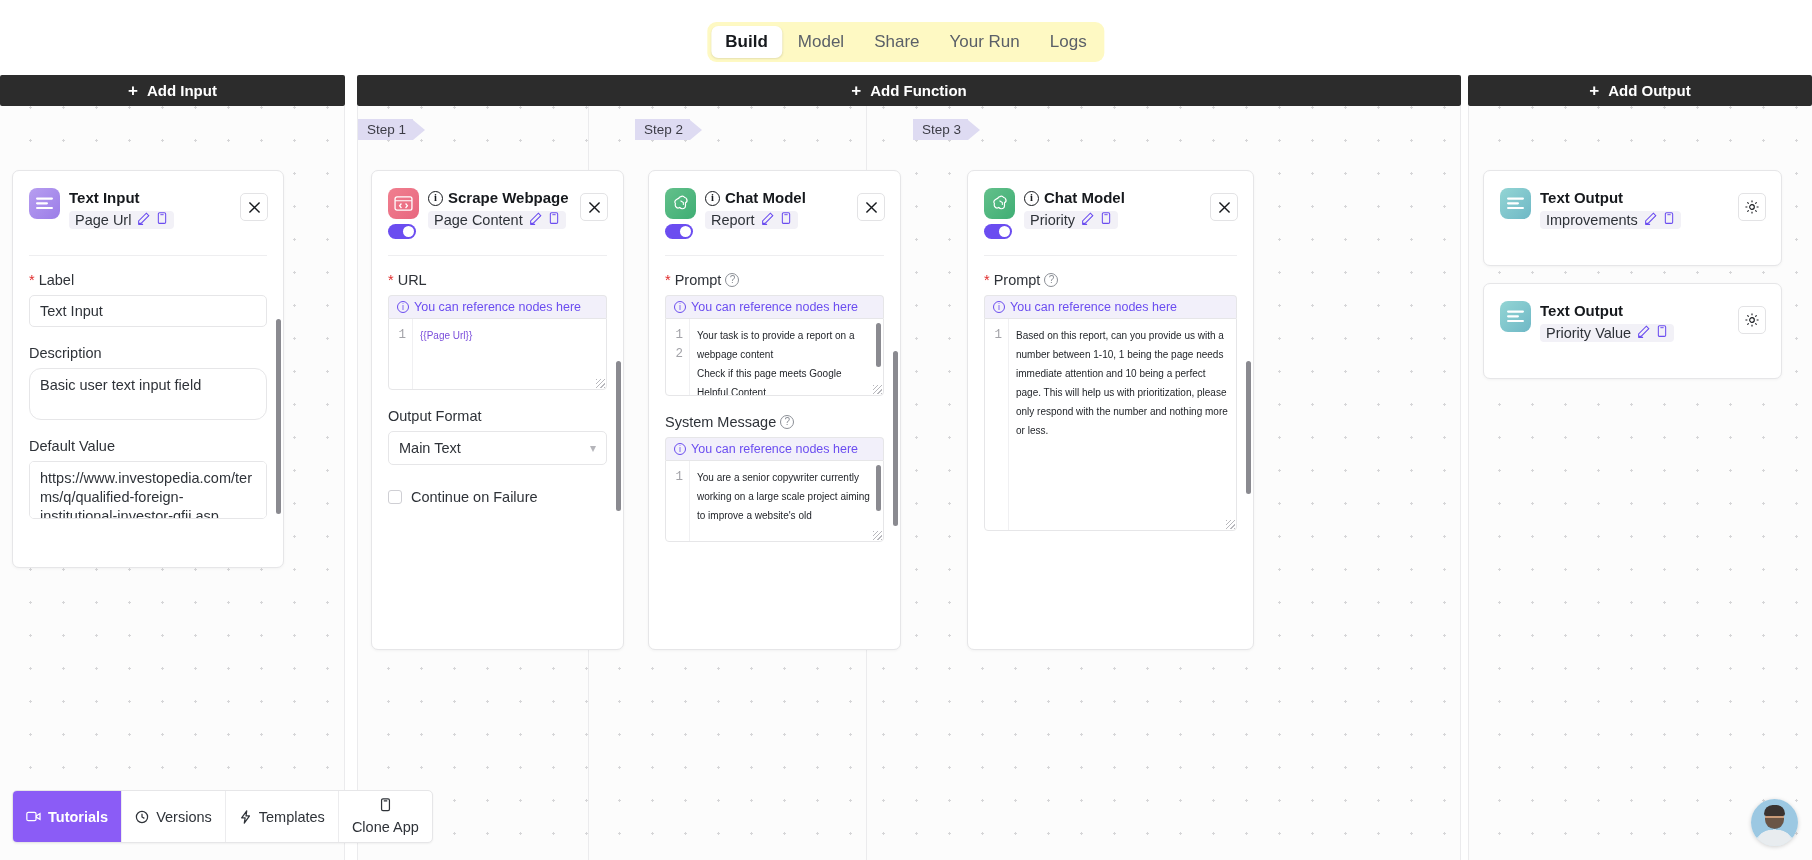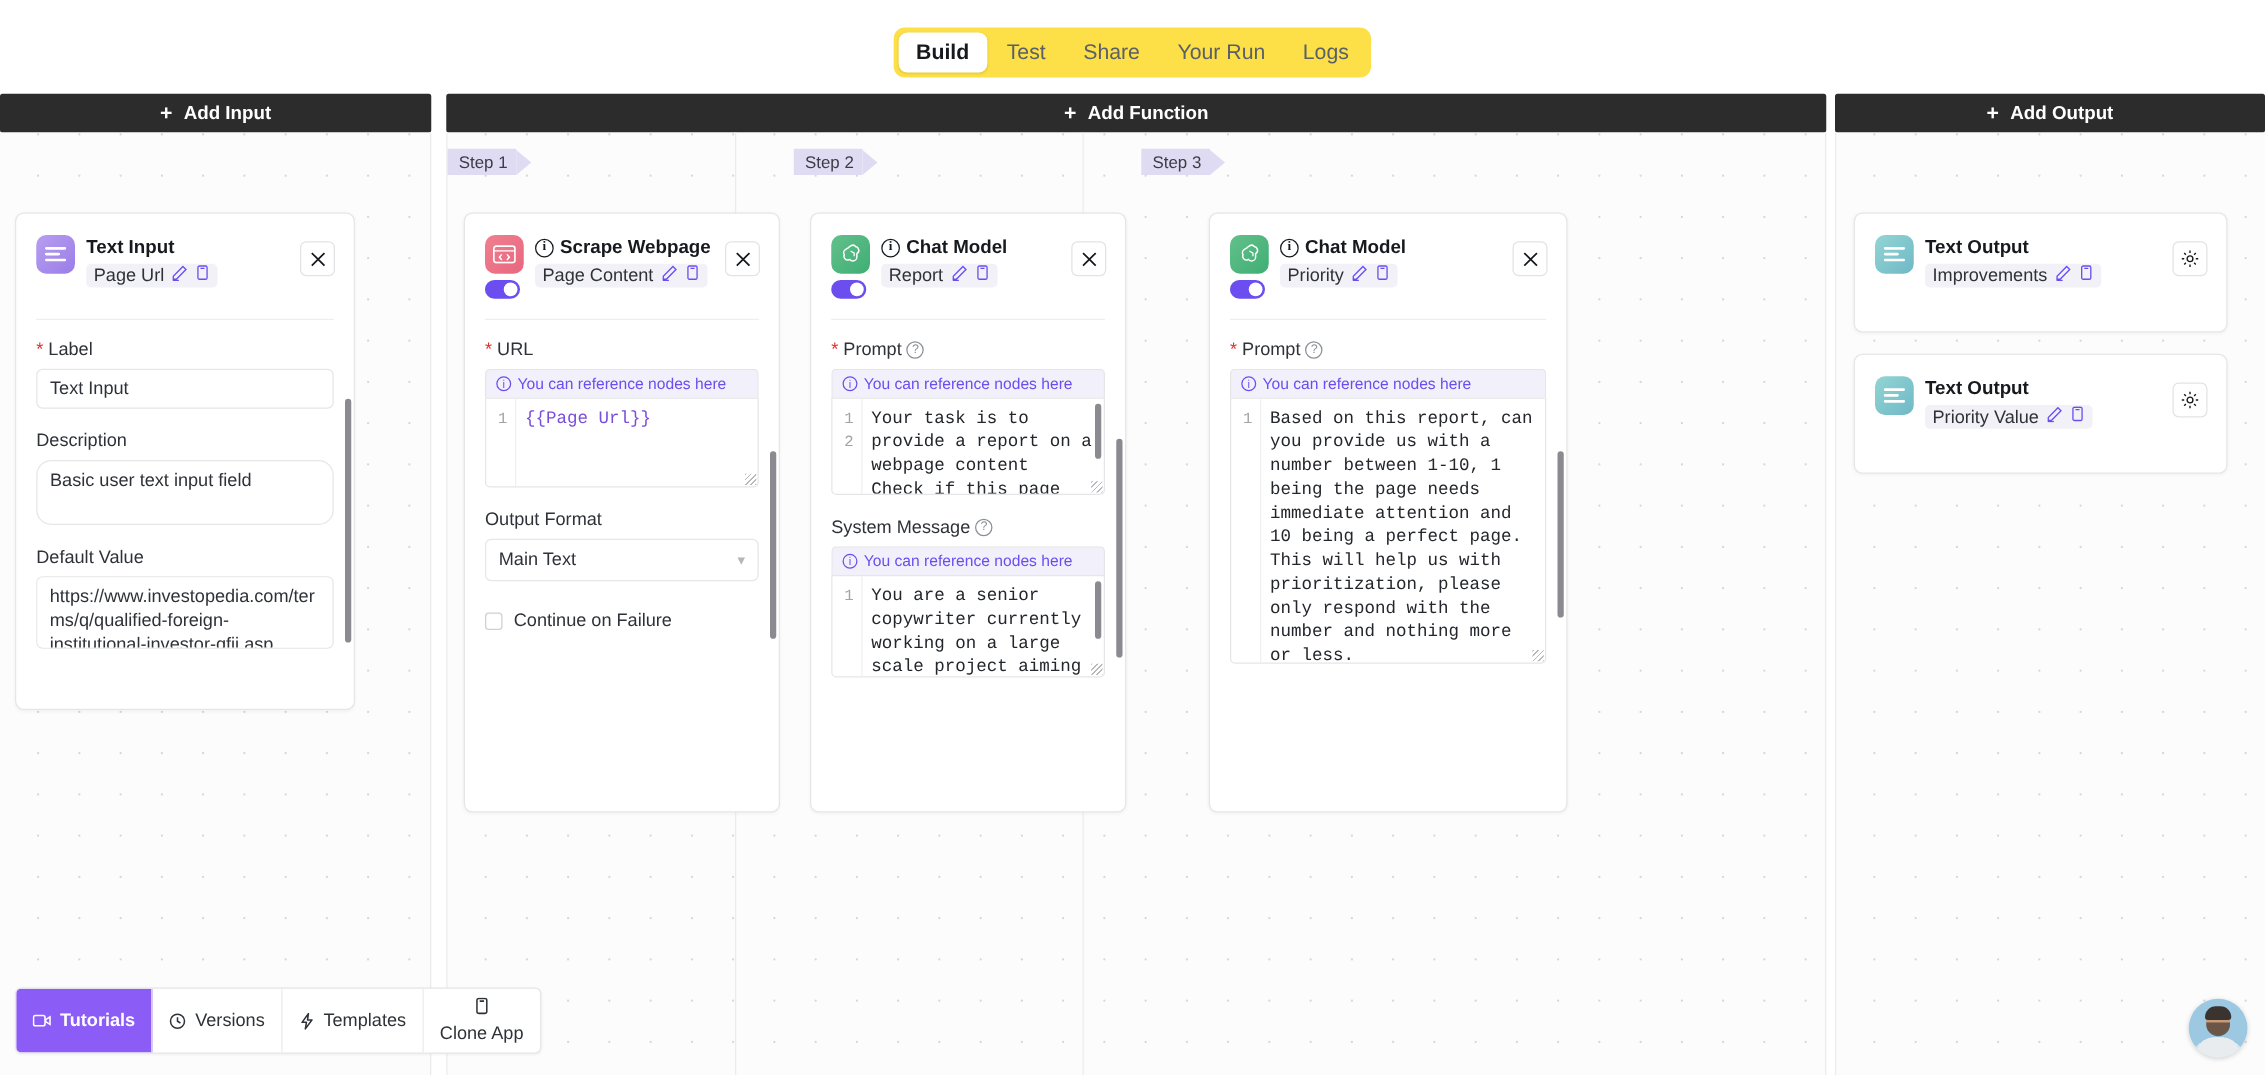--- a/index.html
+++ b/index.html
@@ -9,21 +9,21 @@
     background: #ffffff;
     overflow: hidden;
     color: #1f2329;
   }
   #app { position: relative; width: 1812px; height: 860px; }
 
   
   .tabbar {
     position: absolute; top: 22px; left: 50%; transform: translateX(-50%);
     display: flex; align-items: center; gap: 2px;
-    background: #fde047; border-radius: 9px; padding: 4px;
+    background: #fef9c3; border-radius: 9px; padding: 4px;
   }
   .tab {
     padding: 6px 14px; font-size: 17px; color: #5b6068;
     border-radius: 7px; cursor: pointer; white-space: nowrap;
   }
   .tab.active { background: #ffffff; color: #16191d; font-weight: 600;
     box-shadow: 0 1px 2px rgba(0,0,0,.10); }
 
   
   .col-input    { position: absolute; left: 0;    top: 75px; width: 345px;  height: 785px; }
@@ -142,21 +142,21 @@
   }
   .editor {
     border: 1px solid #e6e6e8; border-radius: 0 0 4px 4px; background: #fff;
     position: relative; overflow: hidden; display: flex;
   }
   .gutter { width: 23px; flex: none; padding-top: 7px; text-align: right;
     padding-right: 6px; color: #a3a3a8; font-size: 12.5px;
     font-family: "Liberation Mono", monospace; line-height: 19px; }
   .code {
     flex: 1; padding: 7px 8px 7px 7px; border-left: 1px solid #f0f0f2;
-    font-family: Liberation Mono, monospace; font-size: 14px; line-height: 19px;
+    font-family: Liberation Sans, sans-serif; font-size: 10px; line-height: 19px;
     color: #23262b; white-space: pre-wrap; word-break: break-word; overflow: hidden;
   }
   .code.accent { color: #7a4ddb; }
   .ed-scroll { position: absolute; right: 2px; top: 4px; width: 5px; border-radius: 3px;
     background: #8a8a90; }
   .resizer {
     position: absolute; right: 1px; bottom: 1px; width: 9px; height: 9px;
     background: repeating-linear-gradient(135deg,#b8b8bd 0 1px,transparent 1px 3px);
   }
 
@@ -207,21 +207,21 @@
   .av-body { position: absolute; left: 6px; bottom: 0; width: 35px; height: 16px;
     border-radius: 14px 14px 0 0; background: #e8ecef; }
 </style>
 </head>
 <body>
 
 <div id="app">
 
   <div class="tabbar">
     <div class="tab active">Build</div>
-    <div class="tab">Test</div>
+    <div class="tab">Model</div>
     <div class="tab">Share</div>
     <div class="tab">Your Run</div>
     <div class="tab">Logs</div>
   </div>
 
   <div class="col-input">
     <div class="addbar">
       <span class="plus">+</span>
       <span>Add Input</span>
     </div>

